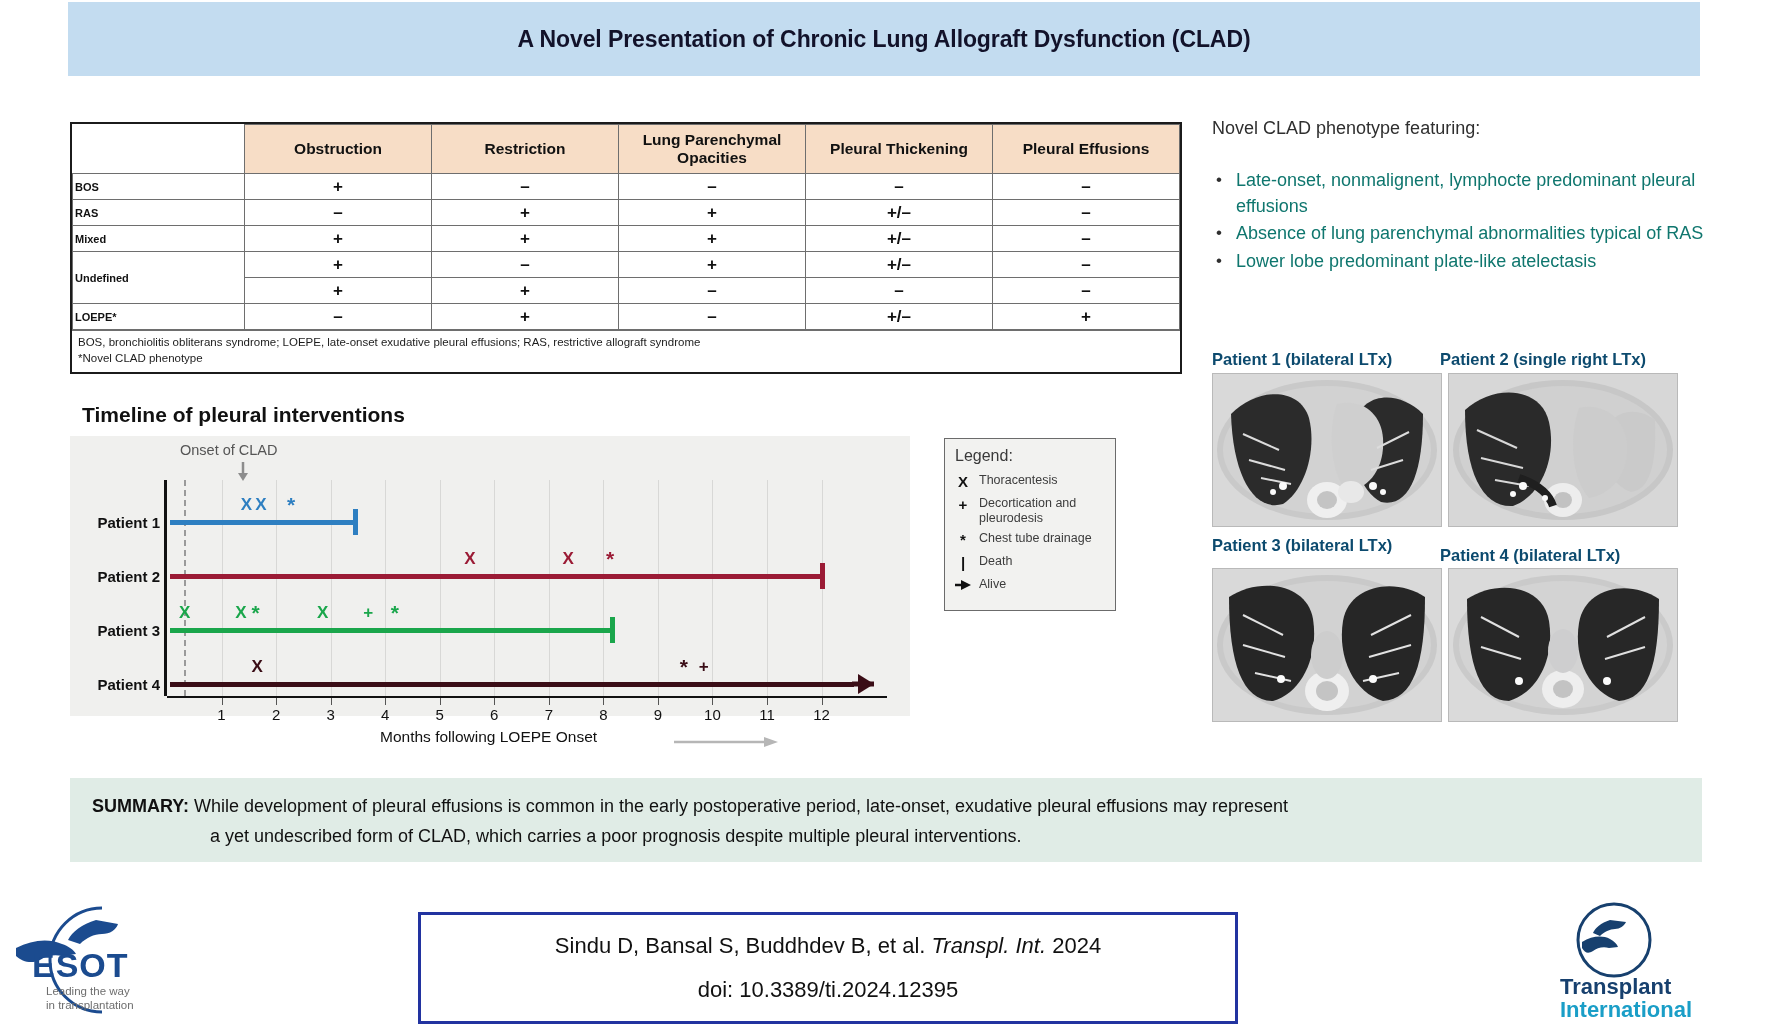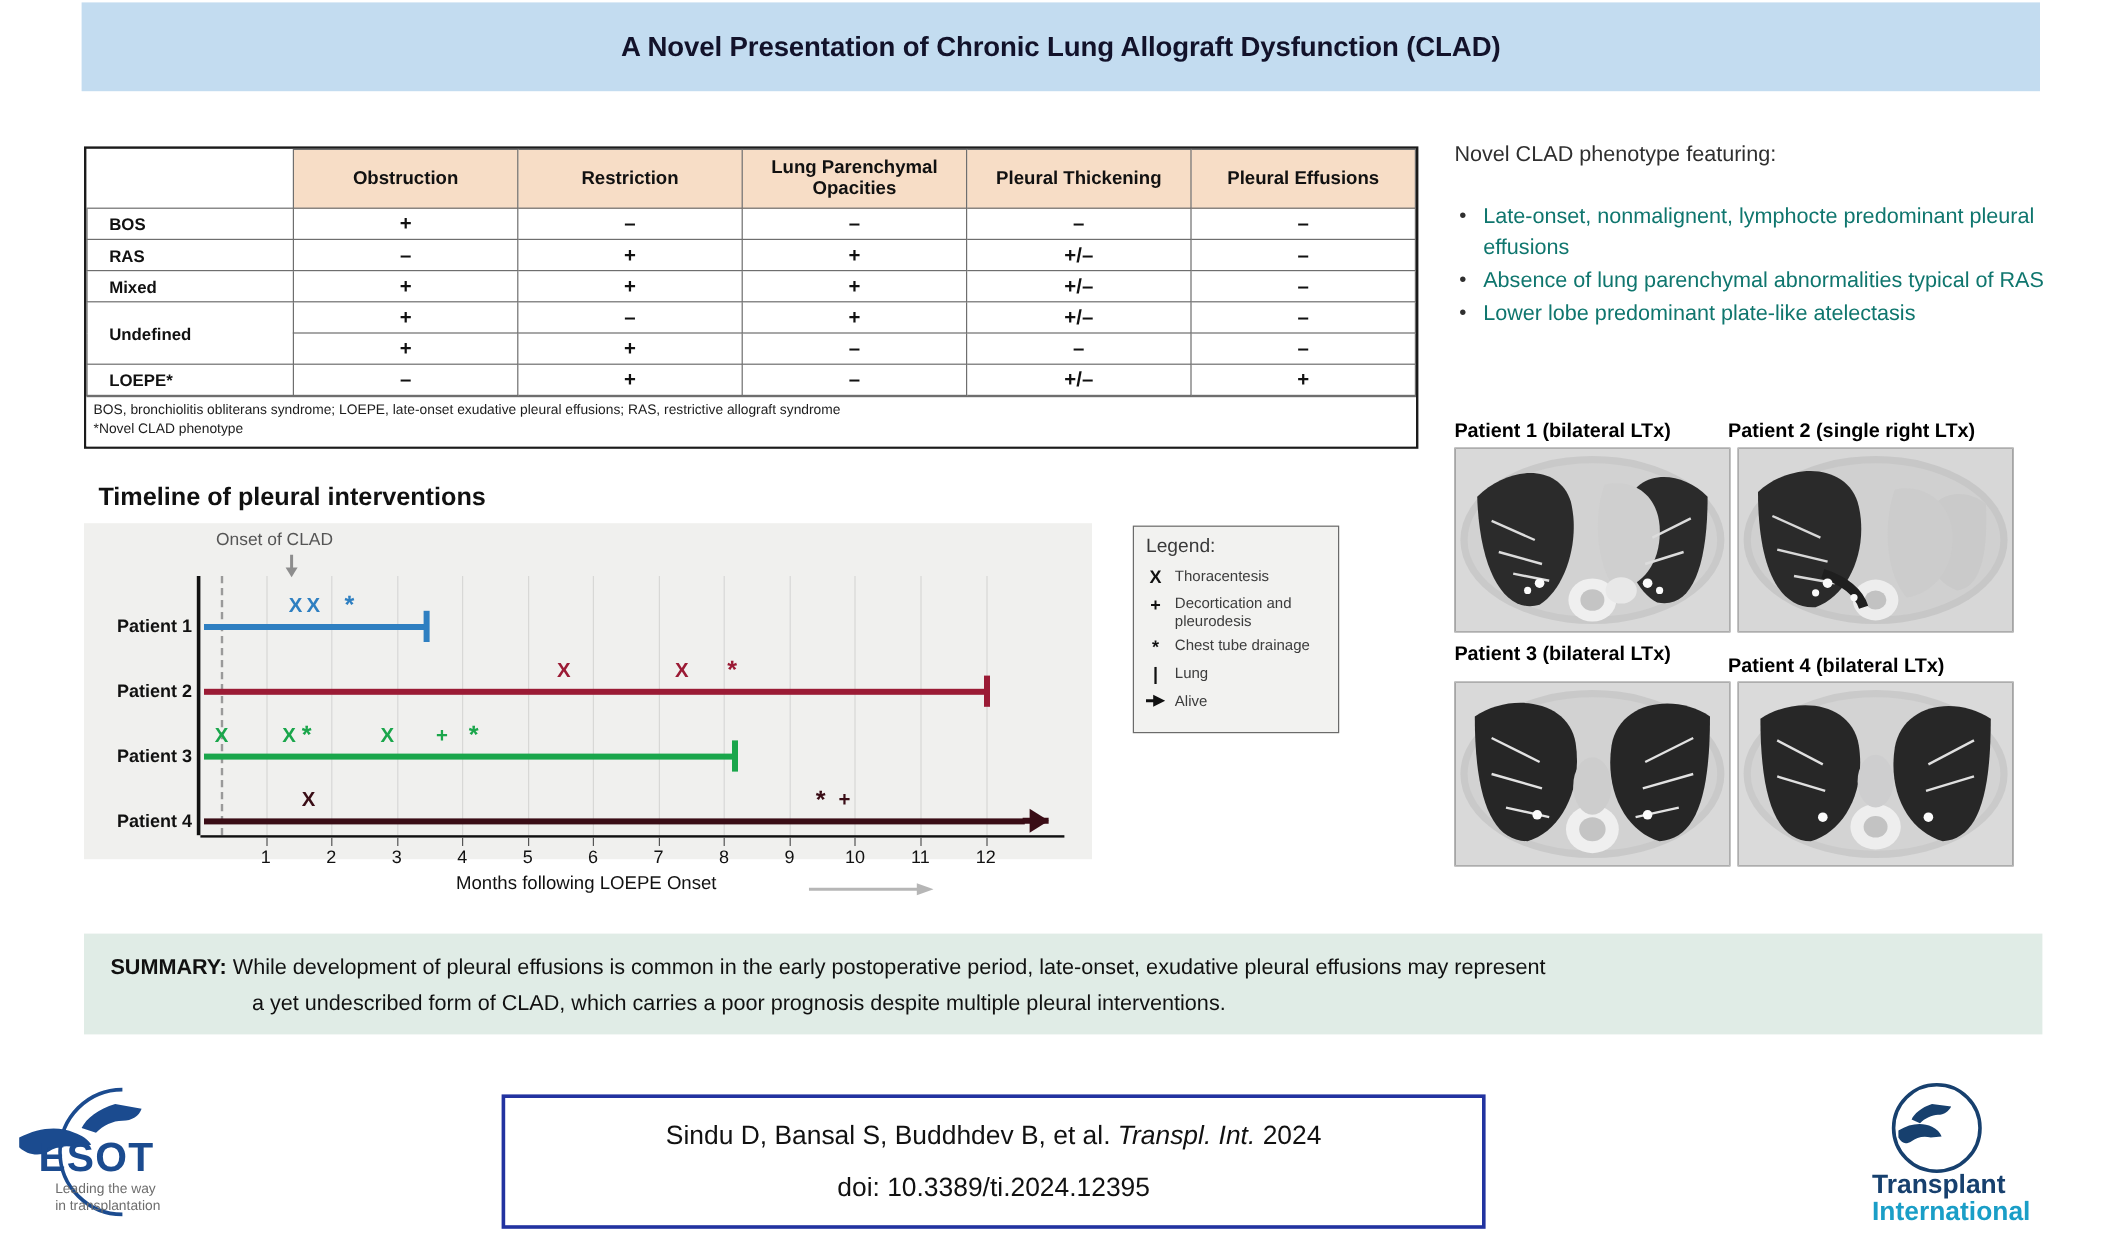--- a/index.html
+++ b/index.html
@@ -38,41 +38,41 @@
   table.clad th,table.clad td{
     border:1px solid #6e6e6e;padding:0;text-align:center;vertical-align:middle;
     font-size:16px;color:#111;
   }
   table.clad th{
     background:#f7ddc6;font-weight:bold;font-size:15.5px;height:48px;line-height:1.15;
   }
   table.clad th.blank{background:#fff;border-top:none;border-left:none;}
   table.clad td{height:25px;font-weight:bold;font-size:17px;}
   table.clad td.rowlab{
-    text-align:left;padding-left:18px;font-size:14px;font-weight:bold;
+    text-align:left;padding-left:2px;font-size:11px;font-weight:bold;
   }
   .colA{width:172px;}
   .footnotes{
     padding:4px 6px 6px 6px;font-size:11.5px;color:#1c1c1c;line-height:1.35;
     border-top:1px solid #6e6e6e;background:#fff;
   }
 
   
   .phen-title{
     position:absolute;left:1212px;top:118px;font-size:18px;color:#2f2f2f;white-space:nowrap;
   }
   .bullets{position:absolute;left:1212px;top:168px;width:520px;}
   .bullet{display:flex;gap:10px;margin-bottom:2px;}
   .bullet .dot{
     width:14px;min-width:14px;text-align:center;font-size:17px;color:#2f2f2f;line-height:1.42;
   }
   .bullet .btxt{font-size:18px;color:#0f766e;line-height:1.42;}
 
   
-  .ct-label{position:absolute;font-size:16.5px;font-weight:bold;color:#000000;white-space:nowrap;}
+  .ct-label{position:absolute;font-size:16.5px;font-weight:bold;color:#0c4a6e;white-space:nowrap;}
   .ct-img{position:absolute;border:1px solid #b9b9b9;overflow:hidden;background:#7d7d7d;}
   .ct-img svg{display:block;}
 
   
   .tl-box{
     position:absolute;left:70px;top:436px;width:840px;height:280px;background:#f0f0ee;
   }
   .tl-inner{position:absolute;inset:0;}
   .onset-label{
     position:absolute;left:110px;top:6px;font-size:14.5px;color:#555;white-space:nowrap;
@@ -441,21 +441,21 @@
     <div class="lrow">
       <span class="lsym">+</span>
       <span class="ltxt">Decortication and pleurodesis</span>
     </div>
     <div class="lrow">
       <span class="lsym">*</span>
       <span class="ltxt">Chest tube drainage</span>
     </div>
     <div class="lrow">
       <span class="lsym">|</span>
-      <span class="ltxt">Lung</span>
+      <span class="ltxt">Death</span>
     </div>
     <div class="lrow">
       <span class="lsym">
         <svg width="16" height="12" viewBox="0 0 16 12">
             <path d="M0 6 L8 6" stroke="#111" stroke-width="2.5"></path>
             <path d="M6 1 L16 6 L6 11 Z" fill="#111"></path>
           </svg>
       </span>
       <span class="ltxt">Alive</span>
     </div>

